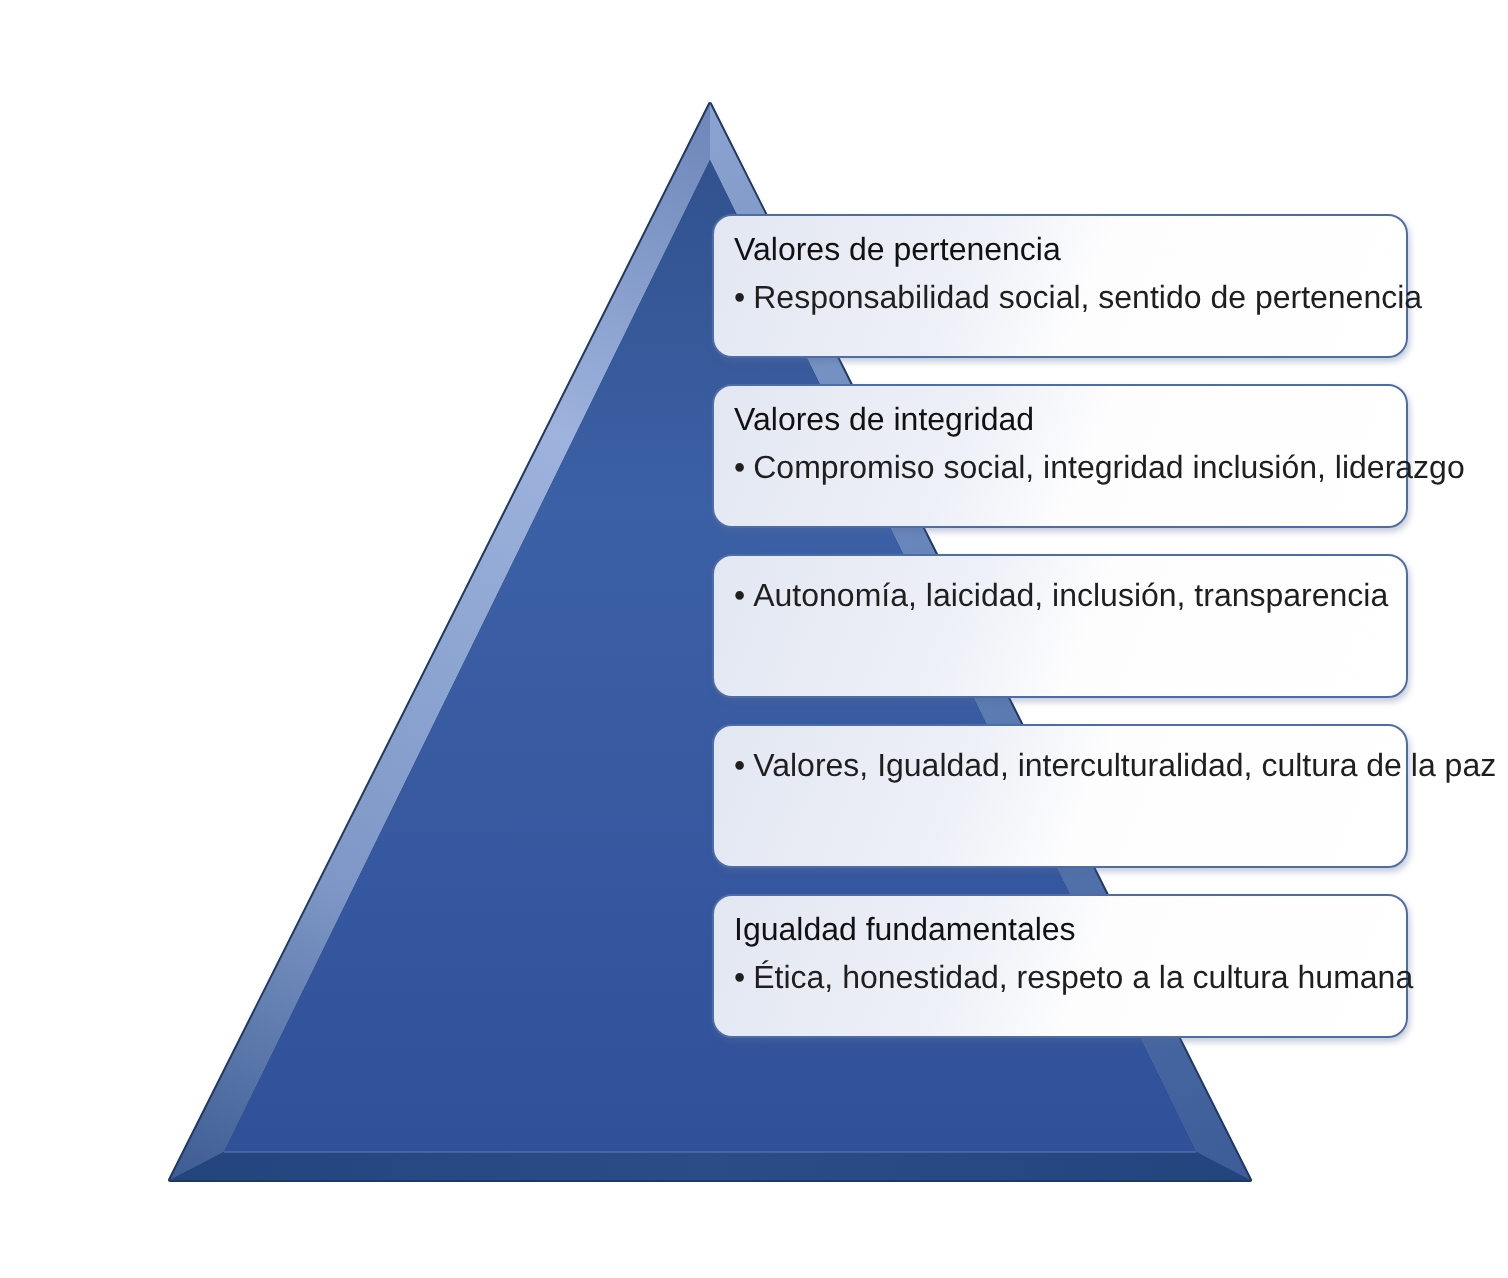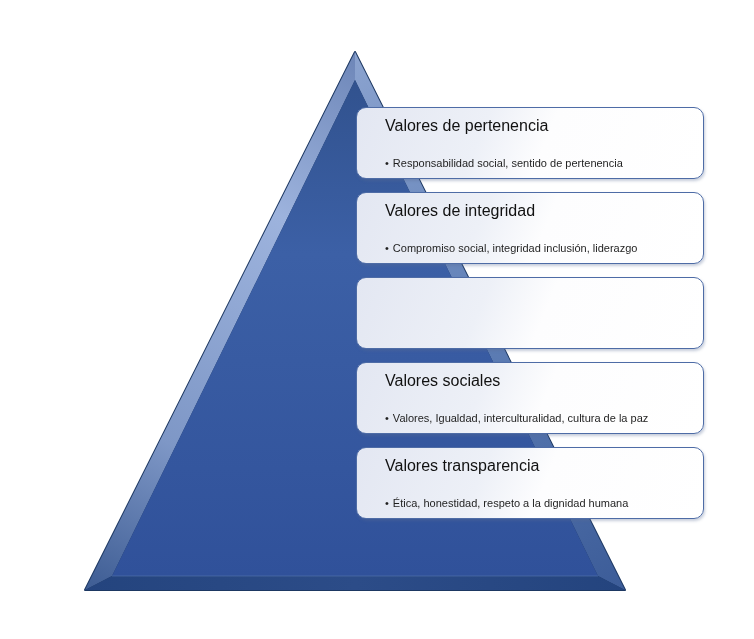--- a/index.html
+++ b/index.html
@@ -39,32 +39,32 @@
     height: 72px;
     box-sizing: border-box;
     border: 1.5px solid var(--card_border);
     border-radius: 10px;
     background: linear-gradient(112deg,
       var(--card_tint) 0%,
       #edf0f7 36%,
       #fdfdfe 54%,
       #ffffff 100%);
     box-shadow: 1px 2px 3px rgba(90, 110, 150, 0.35);
-    padding: 7px 10px 0 28px;
+    padding: 7px 10px 0 10px;
   }
   .card-title {
     font-size: 16px;
     font-weight: 400;
     color: var(--title_color);
     line-height: 21px;
     white-space: nowrap;
   }
   .card-bullet {
-    margin-top: 20px;
-    font-size: 11px;
+    margin-top: 6px;
+    font-size: 16px;
     color: var(--body_color);
     line-height: 15px;
     white-space: nowrap;
   }
   .bullet-marker { margin-right: 4px; }
 </style>
 </head>
 <body>
 
 <div id="stage">
@@ -110,29 +110,31 @@
   </div>
 
   <div class="card" style="top:192px">
     <div class="card-title">Valores de integridad</div>
     <div class="card-bullet">
       <span class="bullet-marker">•</span><span>Compromiso social, integridad inclusión, liderazgo</span>
     </div>
   </div>
 
   <div class="card" style="top:277px">
+    <div class="card-bullet">
+      <span class="bullet-marker">•</span><span>Autonomía, laicidad, inclusión, transparencia</span>
+    </div>
   </div>
 
   <div class="card" style="top:362px">
-    <div class="card-title">Valores sociales</div>
     <div class="card-bullet">
       <span class="bullet-marker">•</span><span>Valores, Igualdad, interculturalidad, cultura de la paz</span>
     </div>
   </div>
 
   <div class="card" style="top:447px">
-    <div class="card-title">Valores transparencia</div>
+    <div class="card-title">Igualdad fundamentales</div>
     <div class="card-bullet">
-      <span class="bullet-marker">•</span><span>Ética, honestidad, respeto a la dignidad humana</span>
+      <span class="bullet-marker">•</span><span>Ética, honestidad, respeto a la cultura humana</span>
     </div>
   </div>
 
 </div>
 
 </body></html>

